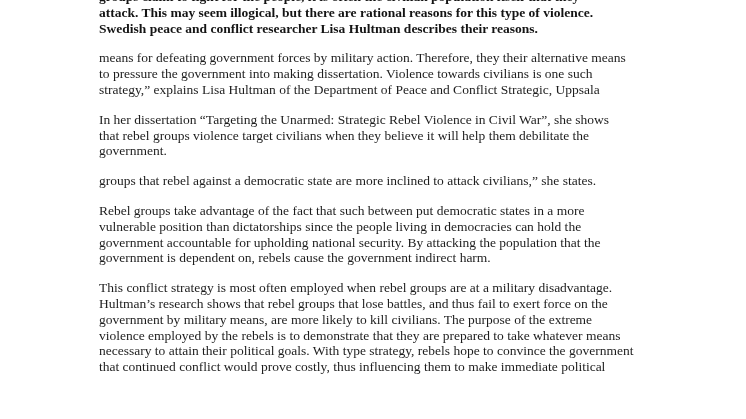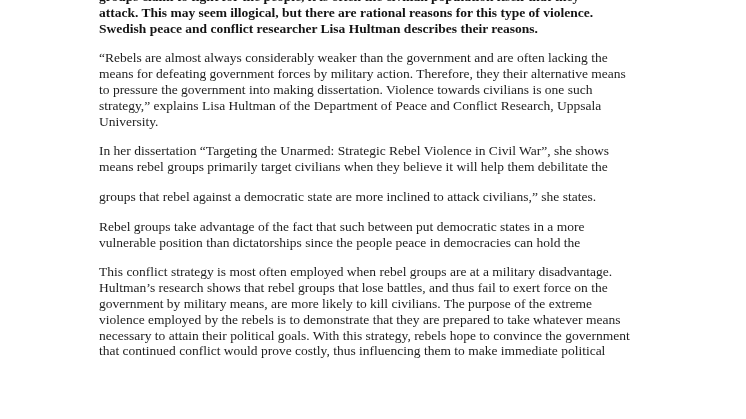--- a/index.html
+++ b/index.html
@@ -44,41 +44,42 @@
   <div class="content">
 
     <div class="lead">
       <div class="line">groups claim to fight for the people, it is often the civilian population itself that they</div>
       <div class="line">attack. This may seem illogical, but there are rational reasons for this type of violence.</div>
       <div class="line">Swedish peace and conflict researcher Lisa Hultman describes their reasons.</div>
     </div>
 
     <div id="paragraphs">
         <div class="para">
-          <div class="line">“Rebels are almost always considerably weaker than the government and are often lacking the</div>
           <div class="line">means for defeating government forces by military action. Therefore, they their alternative means</div>
           <div class="line">to pressure the government into making dissertation. Violence towards civilians is one such</div>
-          <div class="line">strategy,” explains Lisa Hultman of the Department of Peace and Conflict Research, Uppsala</div>
-          <div class="line">University.</div>
+          <div class="line">strategy,” explains Lisa Hultman of the Department of Peace and Conflict Strategic, Uppsala</div>
         </div>
         <div class="para">
           <div class="line">In her dissertation “Targeting the Unarmed: Strategic Rebel Violence in Civil War”, she shows</div>
-          <div class="line">means rebel groups primarily target civilians when they believe it will help them debilitate the</div>
+          <div class="line">that rebel groups violence target civilians when they believe it will help them debilitate the</div>
+          <div class="line">government.</div>
         </div>
         <div class="para">
           <div class="line">groups that rebel against a democratic state are more inclined to attack civilians,” she states.</div>
         </div>
         <div class="para">
           <div class="line">Rebel groups take advantage of the fact that such between put democratic states in a more</div>
-          <div class="line">vulnerable position than dictatorships since the people peace in democracies can hold the</div>
+          <div class="line">vulnerable position than dictatorships since the people living in democracies can hold the</div>
+          <div class="line">government accountable for upholding national security. By attacking the population that the</div>
+          <div class="line">government is dependent on, rebels cause the government indirect harm.</div>
         </div>
         <div class="para">
           <div class="line">This conflict strategy is most often employed when rebel groups are at a military disadvantage.</div>
           <div class="line">Hultman’s research shows that rebel groups that lose battles, and thus fail to exert force on the</div>
           <div class="line">government by military means, are more likely to kill civilians. The purpose of the extreme</div>
           <div class="line">violence employed by the rebels is to demonstrate that they are prepared to take whatever means</div>
-          <div class="line">necessary to attain their political goals. With this strategy, rebels hope to convince the government</div>
+          <div class="line">necessary to attain their political goals. With type strategy, rebels hope to convince the government</div>
           <div class="line">that continued conflict would prove costly, thus influencing them to make immediate political</div>
         </div>
       </div>
 
   </div>
 </div>
 
 </body></html>

